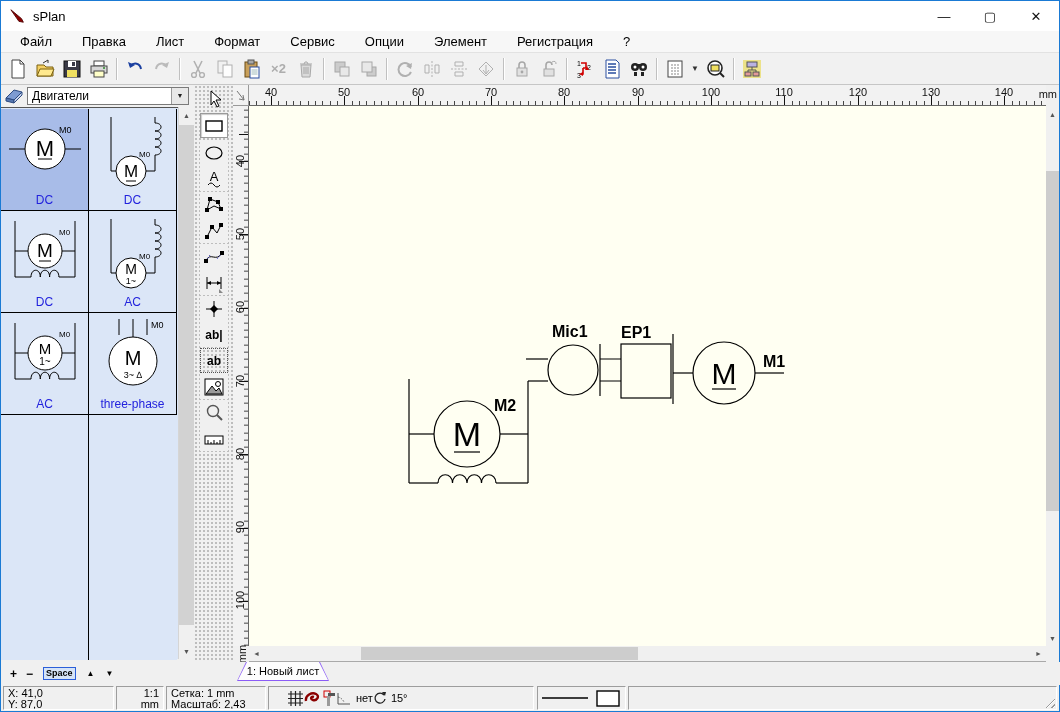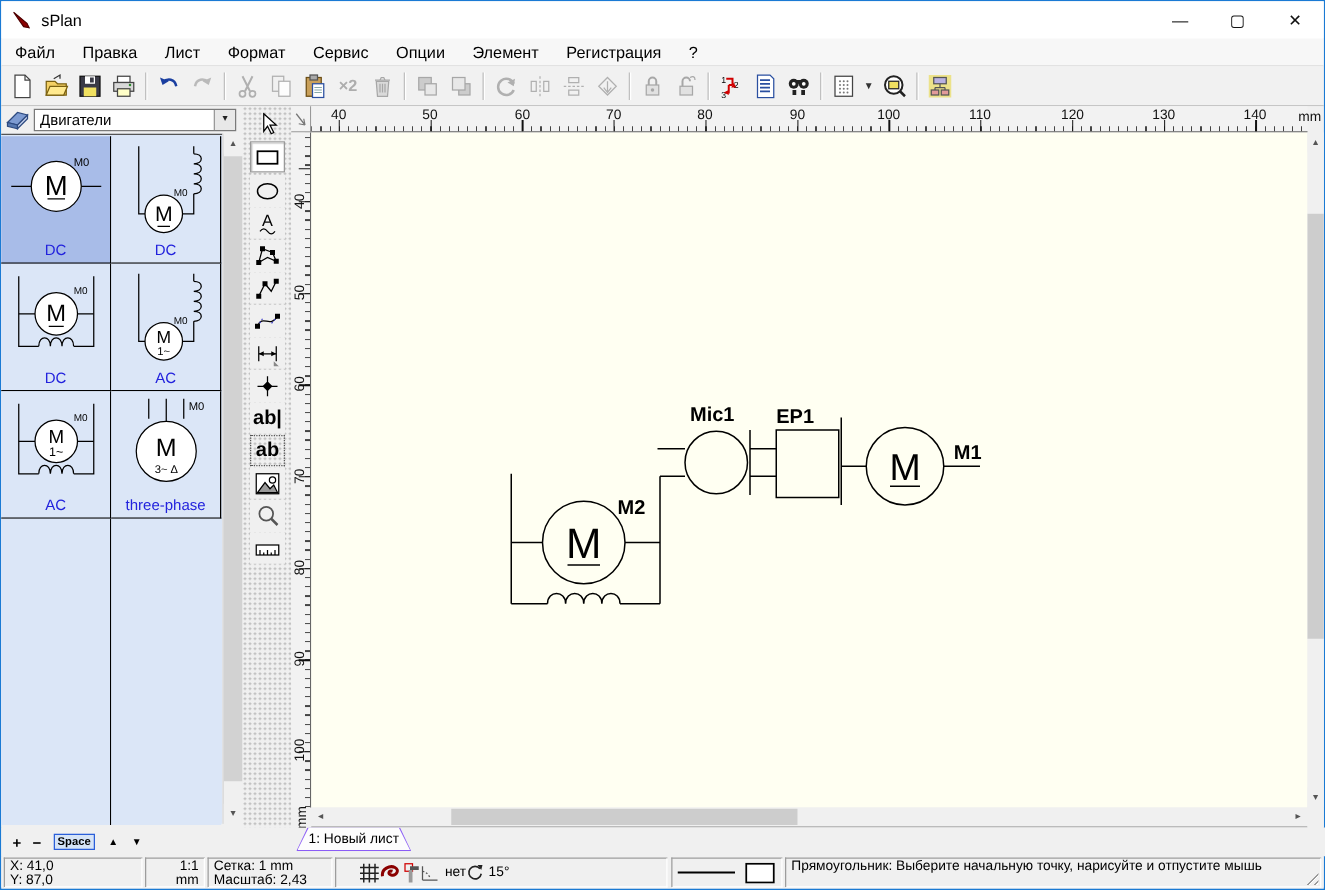--- a/index.html
+++ b/index.html
@@ -8,21 +8,21 @@
 
   
   .titlebar { position:absolute; left:0; top:0; right:0; height:30px; background:#fff; display:flex; align-items:center; }
   .app-icon { width:18px; height:16px; margin-left:8px; }
   .title-text { font-size:13px; color:#000; margin-left:6px; }
   .winbtns { position:absolute; right:0; top:0; height:30px; display:flex; }
   .winbtn { width:46px; height:30px; display:flex; align-items:center; justify-content:center; font-size:13px; color:#111; }
 
   
   .menubar { position:absolute; left:0; top:30px; right:0; height:22px; background:#f7f7f7; display:flex; align-items:center; border-bottom:1px solid #e2e2e2; }
-  .menuitem { font-size:13px; color:#000; padding:0 11px; height:22px; line-height:22px; }
+  .menuitem { font-size:13px; color:#000; padding:0 11px; height:22px; line-height:22px;margin-left:8px; }
 
   
   .toolbar { position:absolute; left:0; top:52px; right:0; height:32px; background:#f1f1f1; border-bottom:1px solid #c6c6c6; display:flex; align-items:center; padding-left:3px; }
   .tb { width:27px; height:26px; display:flex; align-items:center; justify-content:center; }
   .tb svg { width:20px; height:20px; }
   .tbsep { width:1px; height:22px; background:#c0c0c0; margin:0 4px; box-shadow:1px 0 0 #fff; }
   .tb.dis { opacity:.9; }
   .x2txt { font-size:13px; font-weight:bold; color:#a6a6a6; }
   .dd { width:14px; height:26px; display:flex; align-items:center; justify-content:center; font-size:8px; color:#333; }
 
@@ -44,21 +44,21 @@
   .sbscroll { position:absolute; right:0; top:22px; width:16px; height:552px; background:#f0f0f0; border-left:1px solid #d5d5d5; }
   .sbscroll .thumb { position:absolute; left:0; top:18px; width:15px; height:500px; background:#d2d2d2; }
   .scr-arrow { position:absolute; left:0; width:15px; height:16px; display:flex; align-items:center; justify-content:center; font-size:7px; color:#555; background:#f0f0f0; }
 
   
   .palette { position:absolute; left:193px; top:0; width:39px; height:577px; background:#f0f0f0;
     background-image:radial-gradient(circle,#bdbdbd 0.8px,transparent 0.9px); background-size:4px 4px; }
   .pb { position:absolute; left:6px; width:28px; height:25px; background:#f0f0f0; display:flex; align-items:center; justify-content:center; }
   .pb svg { width:22px; height:20px; }
   .pb.sel { background:#fff; border:1px solid #9a9a9a; box-shadow:inset 1px 1px 1px #ccc; }
-  .pbtxt { font-size:16px; font-weight:bold; color:#000; }
+  .pbtxt { font-size:12px; font-weight:bold; color:#000; }
 
   
   .canvasarea { position:absolute; left:232px; top:0; width:826px; height:577px; background:#f0f0f0; }
   .corner { position:absolute; left:0; top:0; width:16px; height:21px; background:#f2f2f2; border-right:1px solid #999; border-bottom:1px solid #999; }
   .hruler { position:absolute; left:16px; top:0; width:797px; height:21px; background:#f2f2f2; border-bottom:1px solid #666; }
   .hruler .minor { position:absolute; left:0; right:0; bottom:0; height:4px; background:repeating-linear-gradient(90deg,#444 0 1px,transparent 1px 7.333px); }
   .hruler .major { position:absolute; left:0; right:0; bottom:0; height:9px; background:repeating-linear-gradient(90deg,#111 0 1px,transparent 1px 73.33px); background-position-x:22px; }
   .hlab { position:absolute; top:1px; width:30px; margin-left:-15px; text-align:center; font-size:11px; color:#111; }
   .unit-h { position:absolute; right:1px; top:1px; font-size:11px; color:#111; }
   .vruler { position:absolute; left:0; top:21px; width:16px; height:540px; background:#f2f2f2; border-right:1px solid #666; }
@@ -661,18 +661,17 @@
       <div style="display:flex;align-items:center;height:100%;gap:8px;">
         <svg width="46" height="4" viewBox="0 0 46 4">
             <line x1="0" y1="2" x2="46" y2="2" stroke="#000" stroke-width="1.6"></line>
           </svg>
         <svg width="24" height="17" viewBox="0 0 24 17">
             <rect x="1" y="1" width="22" height="15" fill="#fff" stroke="#000" stroke-width="1.4"></rect>
           </svg>
       </div>
     </div>
     <div class="panel p2l" style="left:627px;width:429px;">
-      <div>Прямоугольник: Выберите начальную точку, нарисуйте и отпустите мышь</div>
       <div class="grip"></div>
     </div>
   </div>
 
 </div>
 
 </body></html>

